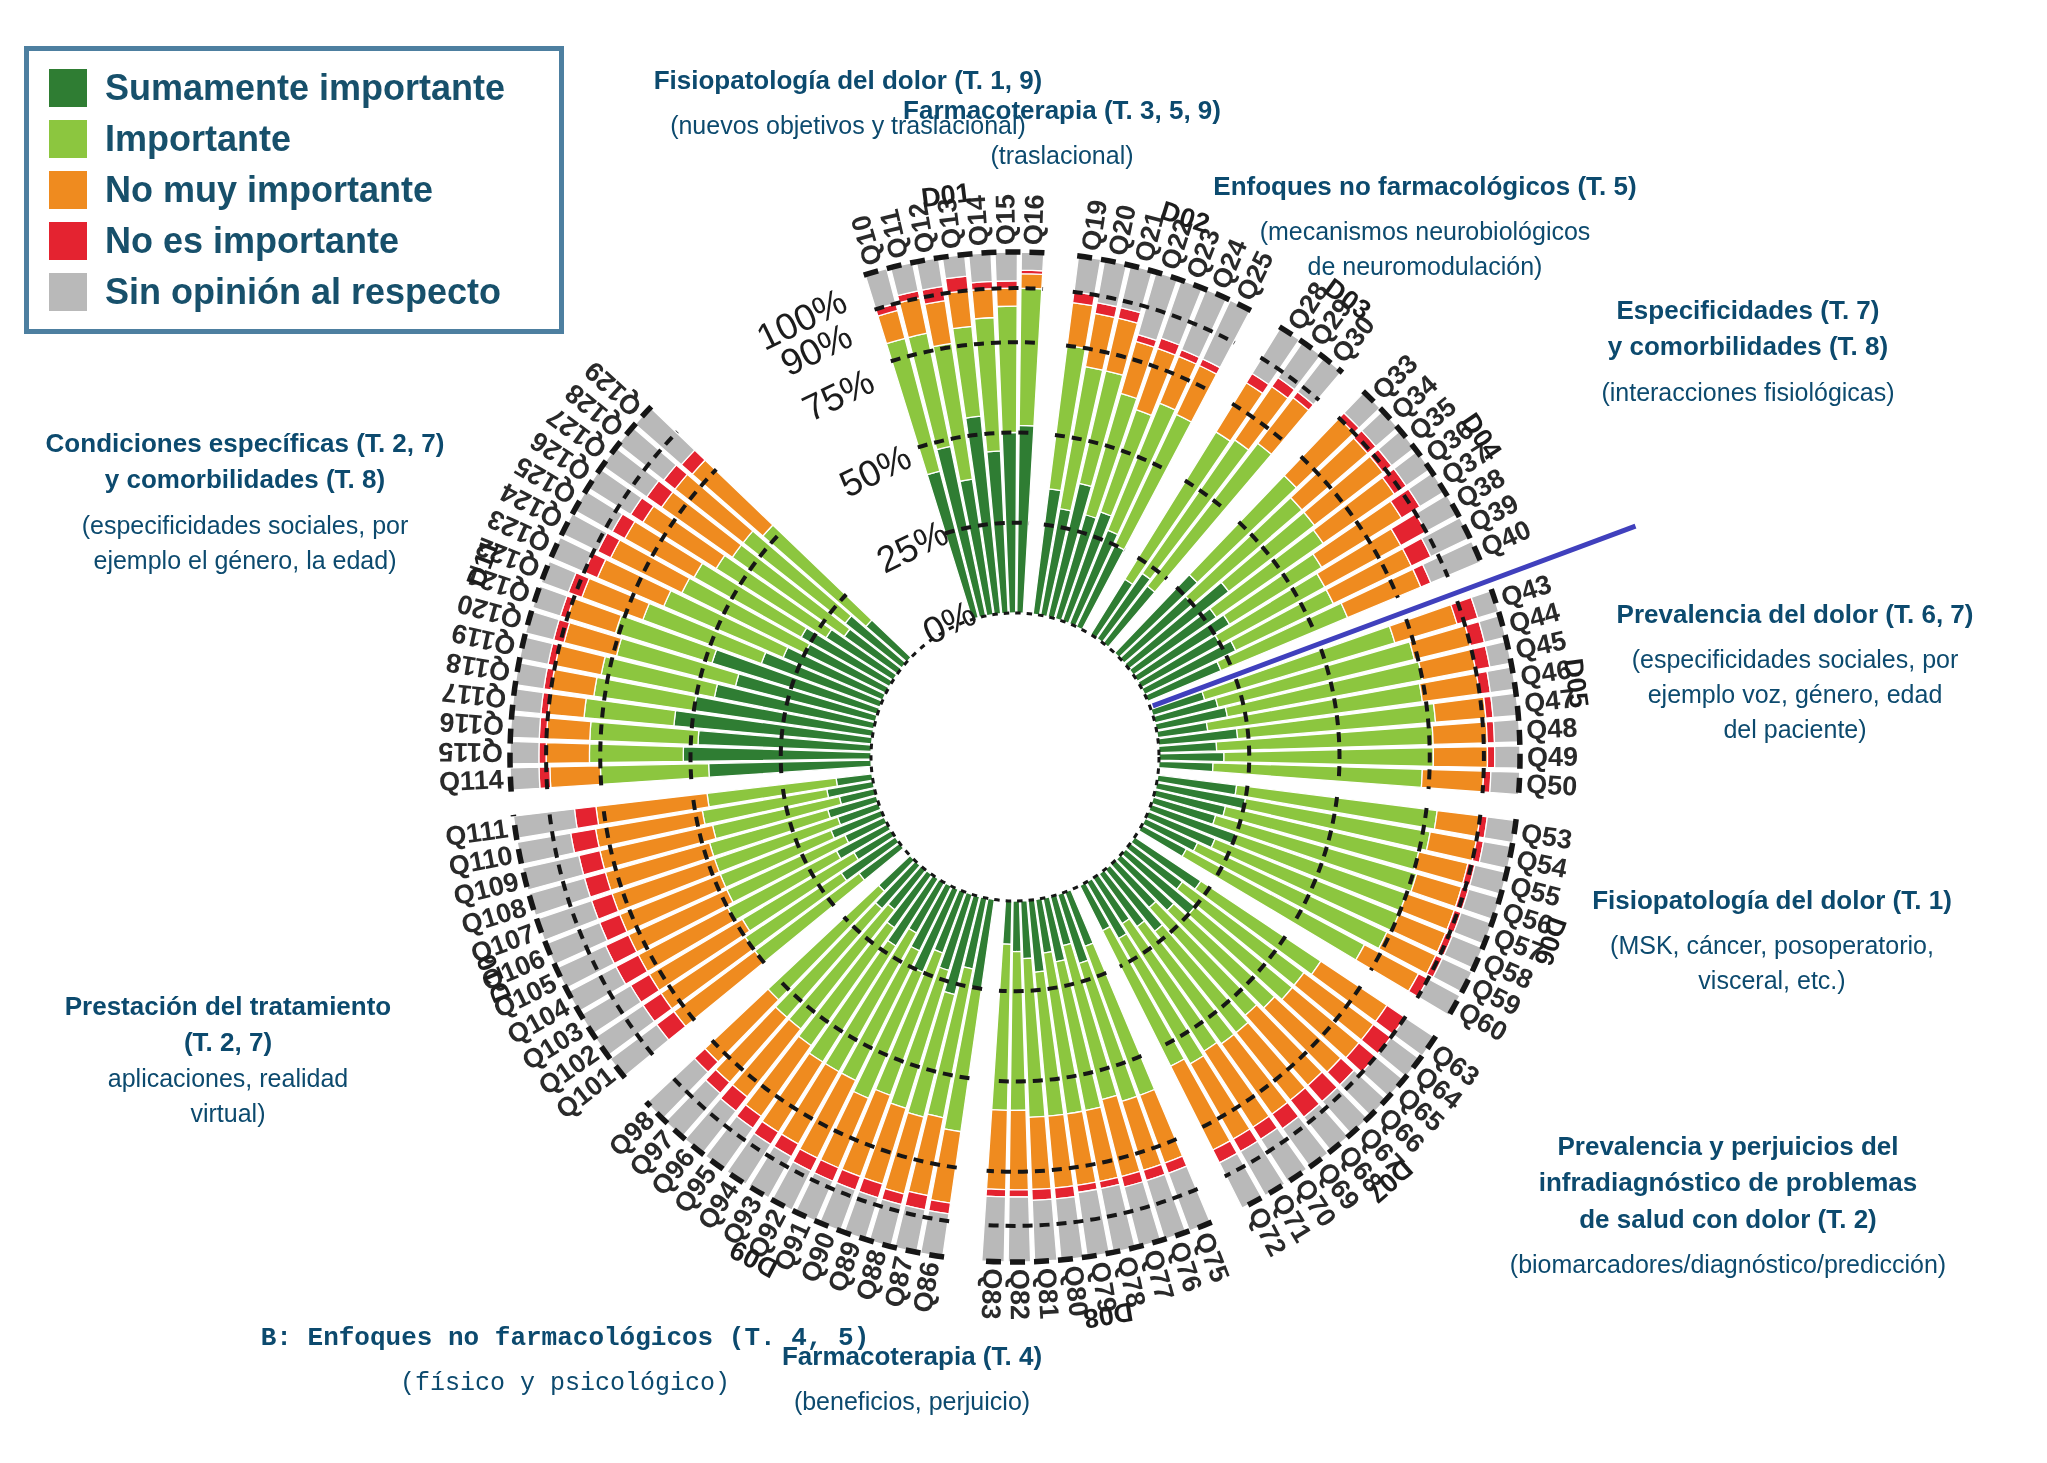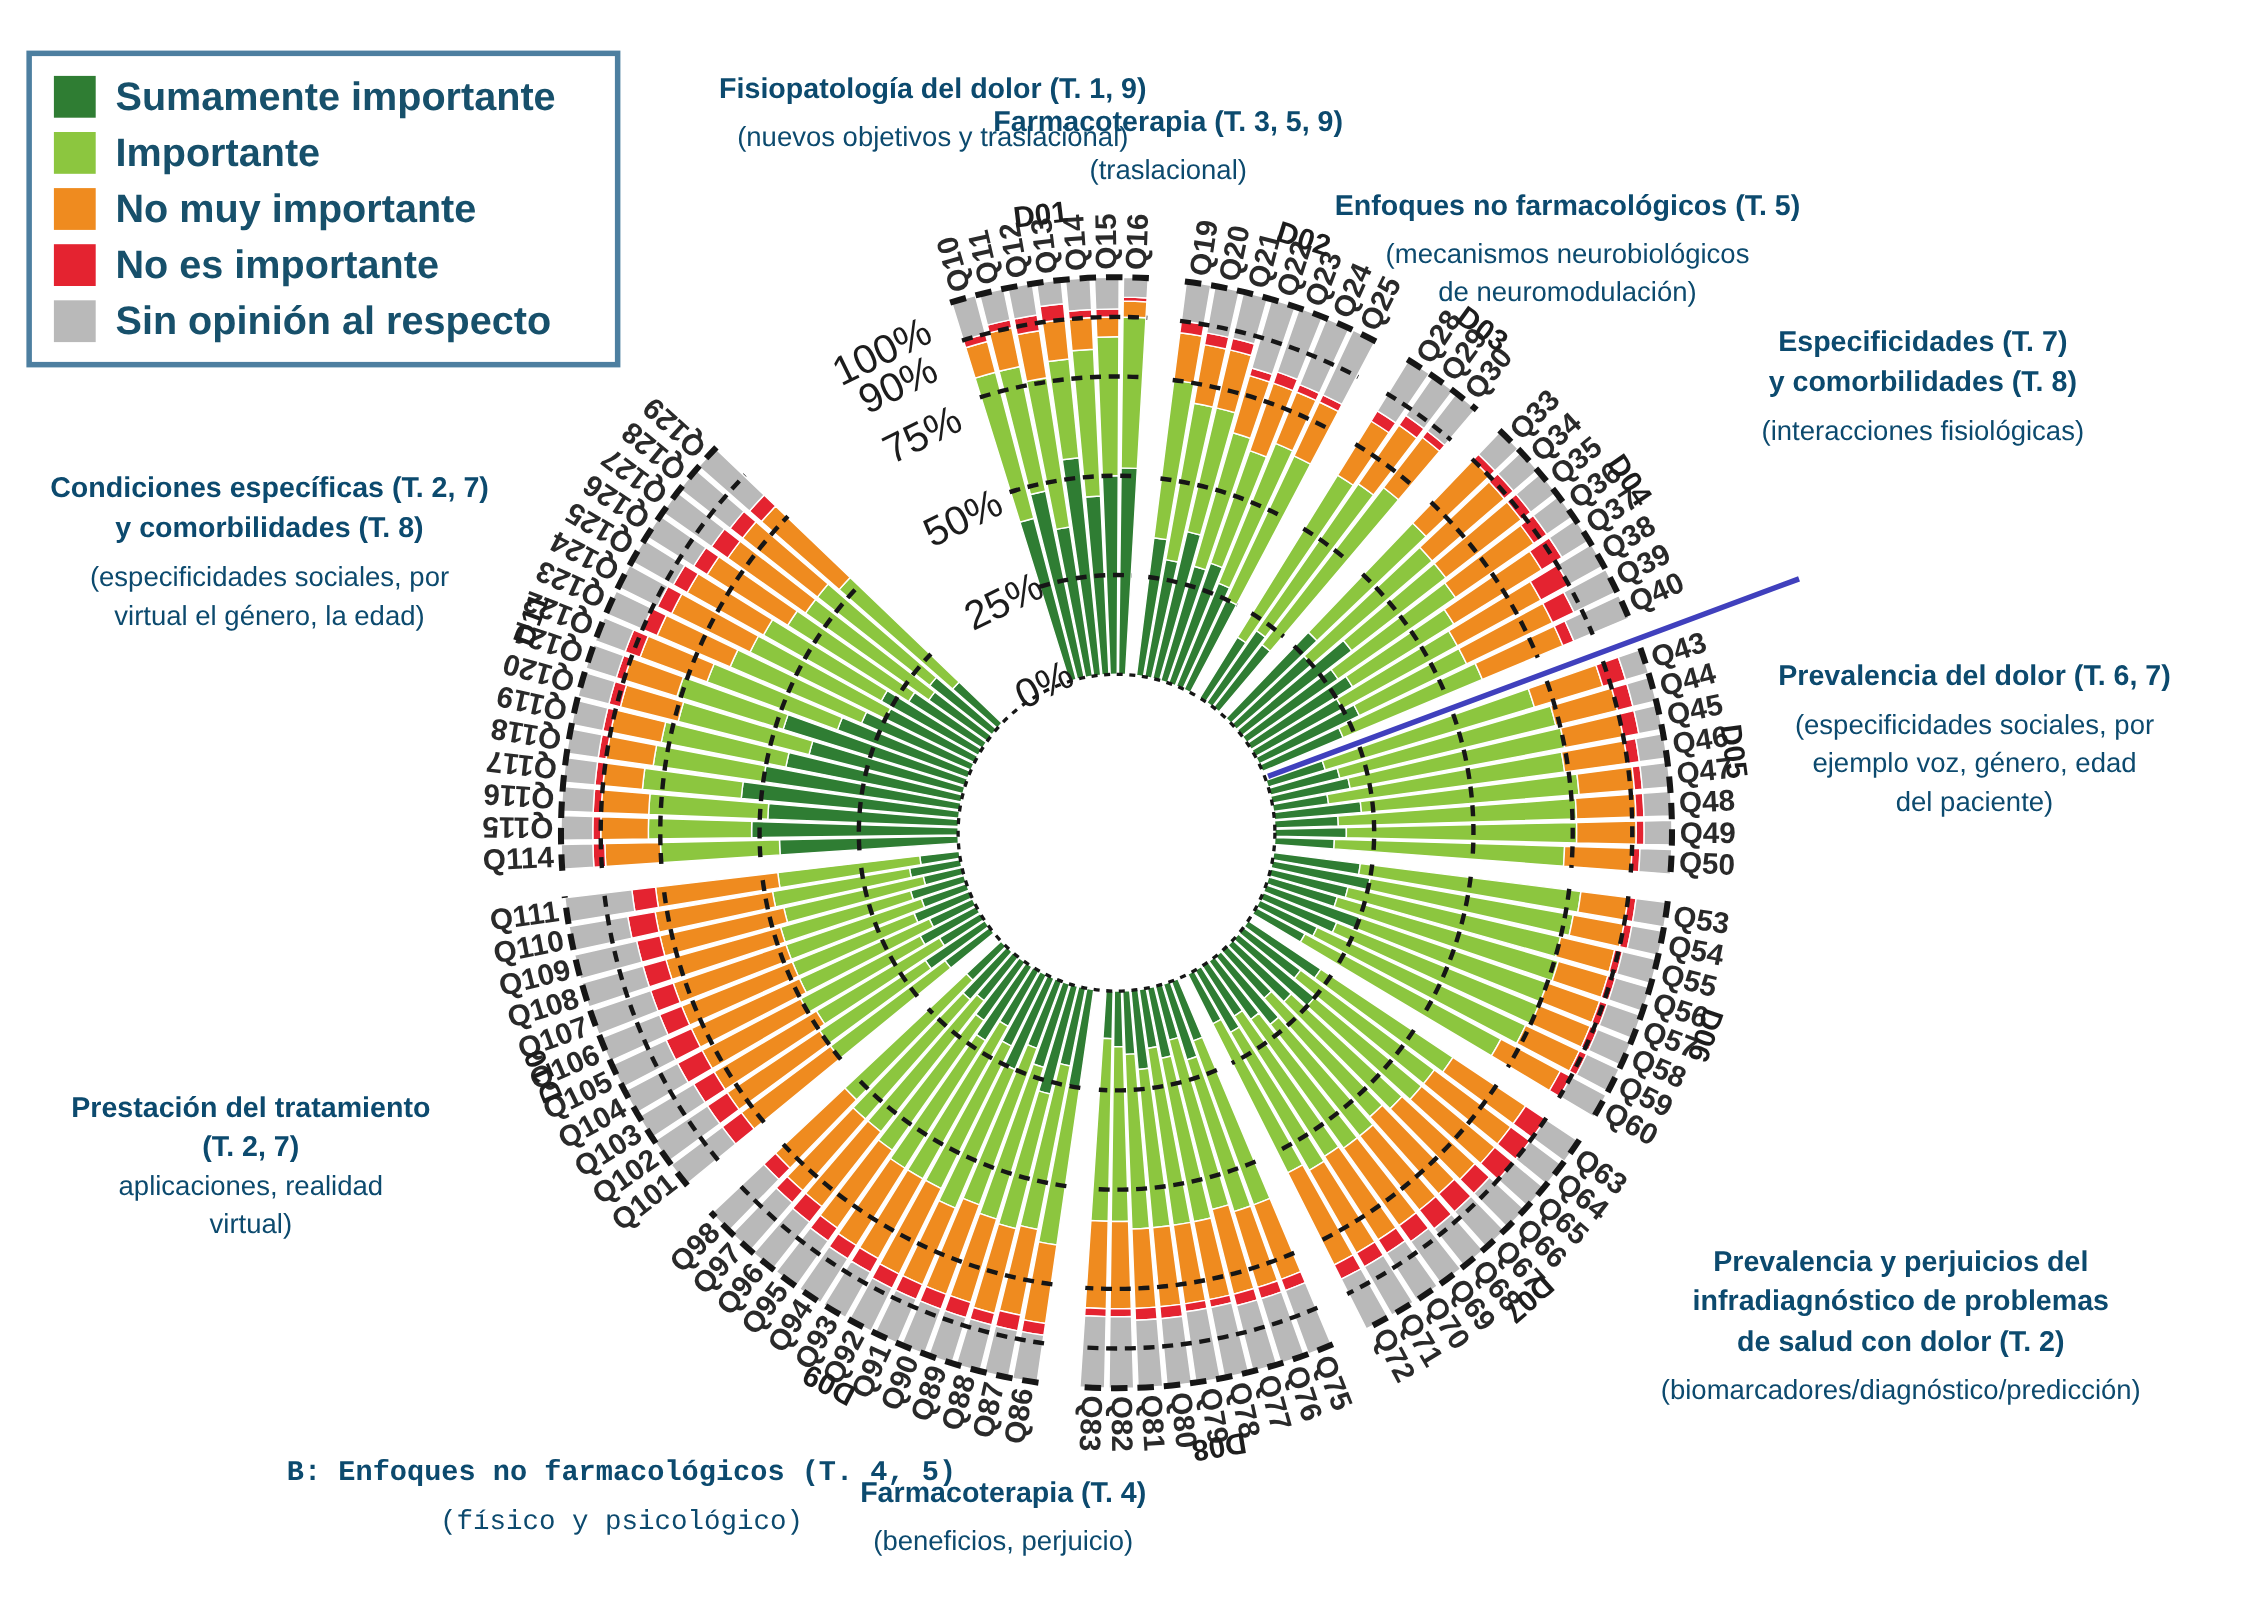--- a/index.html
+++ b/index.html
@@ -970,20 +970,25 @@
     <div class="r gap">(interacciones fisiológicas)</div>
   </div>
 
   <div class="ann" style="left:1795px;top:596px;width:500px;">
     <div class="b">Prevalencia del dolor (T. 6, 7)</div>
     <div class="r gap">(especificidades sociales, por</div>
     <div class="r">ejemplo voz, género, edad</div>
     <div class="r">del paciente)</div>
   </div>
 
+  <div class="ann" style="left:1772px;top:882px;width:520px;">
+    <div class="b">Fisiopatología del dolor (T. 1)</div>
+    <div class="r gap">(MSK, cáncer, posoperatorio,</div>
+    <div class="r">visceral, etc.)</div>
+  </div>
 
   <div class="ann" style="left:1728px;top:1128px;">
     <div class="b">Prevalencia y perjuicios del</div>
     <div class="b">infradiagnóstico de problemas</div>
     <div class="b">de salud con dolor (T. 2)</div>
     <div class="r gap">(biomarcadores/diagnóstico/predicción)</div>
   </div>
 
   <div class="ann" style="left:912px;top:1338px;">
     <div class="b">Farmacoterapia (T. 4)</div>
@@ -992,21 +997,21 @@
 
   <div class="ann" style="left:565px;top:1320px;font-family:Liberation Mono, monospace;">
     <div class="b">B: Enfoques no farmacológicos (T. 4, 5)</div>
     <div class="r gap">(físico y psicológico)</div>
   </div>
 
   <div class="ann" style="left:245px;top:425px;width:480px;">
     <div class="b">Condiciones específicas (T. 2, 7)</div>
     <div class="b">y comorbilidades (T. 8)</div>
     <div class="r gap">(especificidades sociales, por</div>
-    <div class="r">virtual el género, la edad)</div>
+    <div class="r">ejemplo el género, la edad)</div>
   </div>
 
   <div class="ann" style="left:228px;top:988px;width:420px;">
     <div class="b">Prestación del tratamiento</div>
     <div class="b">(T. 2, 7)</div>
     <div class="r">aplicaciones, realidad</div>
     <div class="r">virtual)</div>
   </div>
 
 </div>

